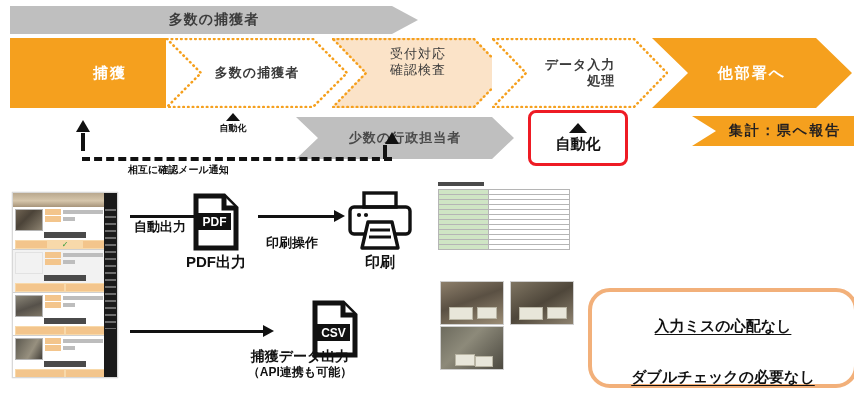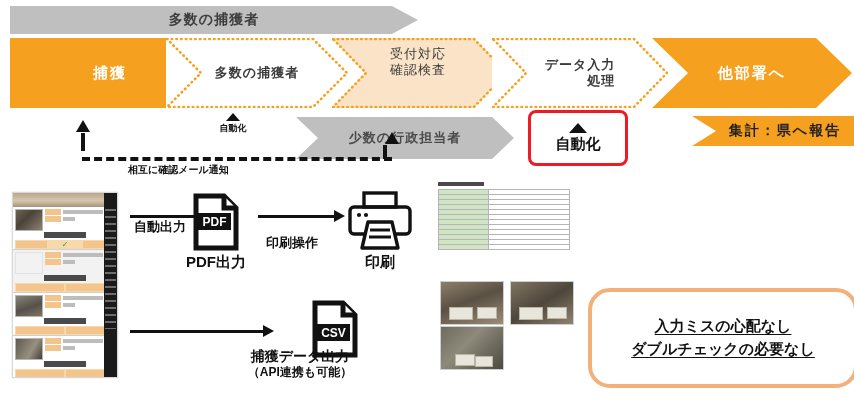--- a/index.html
+++ b/index.html
@@ -126,21 +126,21 @@
   .ph-c{background:linear-gradient(135deg,#6d6b5e,#8d8a7a 40%,#4c4940);}
   .plate{position:absolute;background:#e8e6da;border:1px solid #b9b5a4;}
 
   
   .callout{
     border:4px solid #F2B07A;border-radius:22px;background:#ffffff;
     display:flex;flex-direction:column;align-items:center;justify-content:center;
   }
   .callout-line{
     font-weight:700;color:#111;text-decoration:underline;
-    text-underline-offset:3px;white-space:nowrap;
+    text-underline-offset:3px;white-space:nowrap;margin-top:28px;
   }
 </style>
 </head>
 <body>
 
 <div class="stage">
 
   <div class="abs gray-banner" style="left:10px;top:6px;width:408px;height:28px;font-size:14px;">
     <span>多数の捕獲者</span>
   </div>

